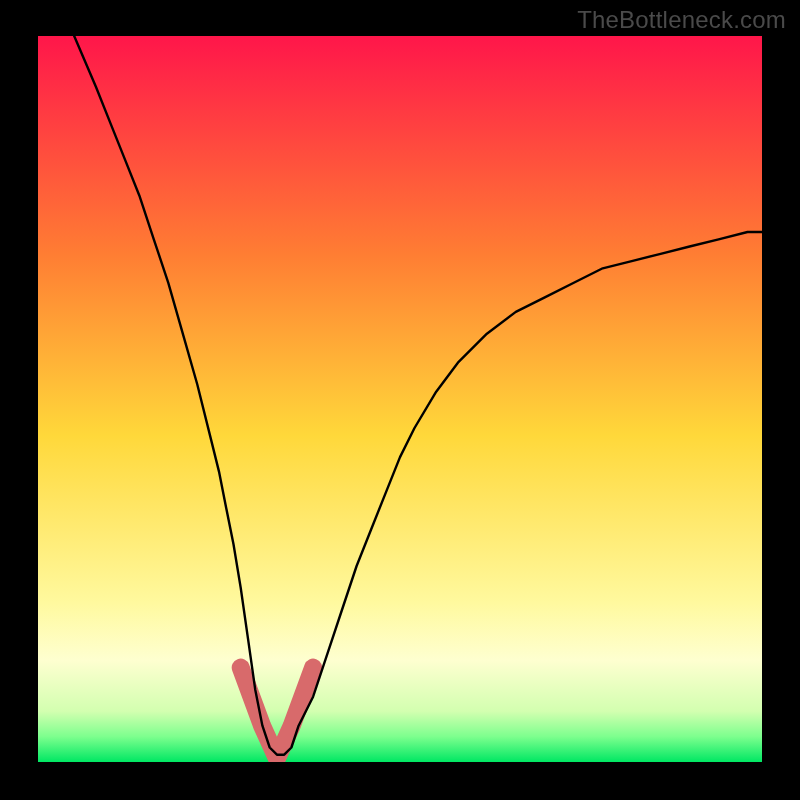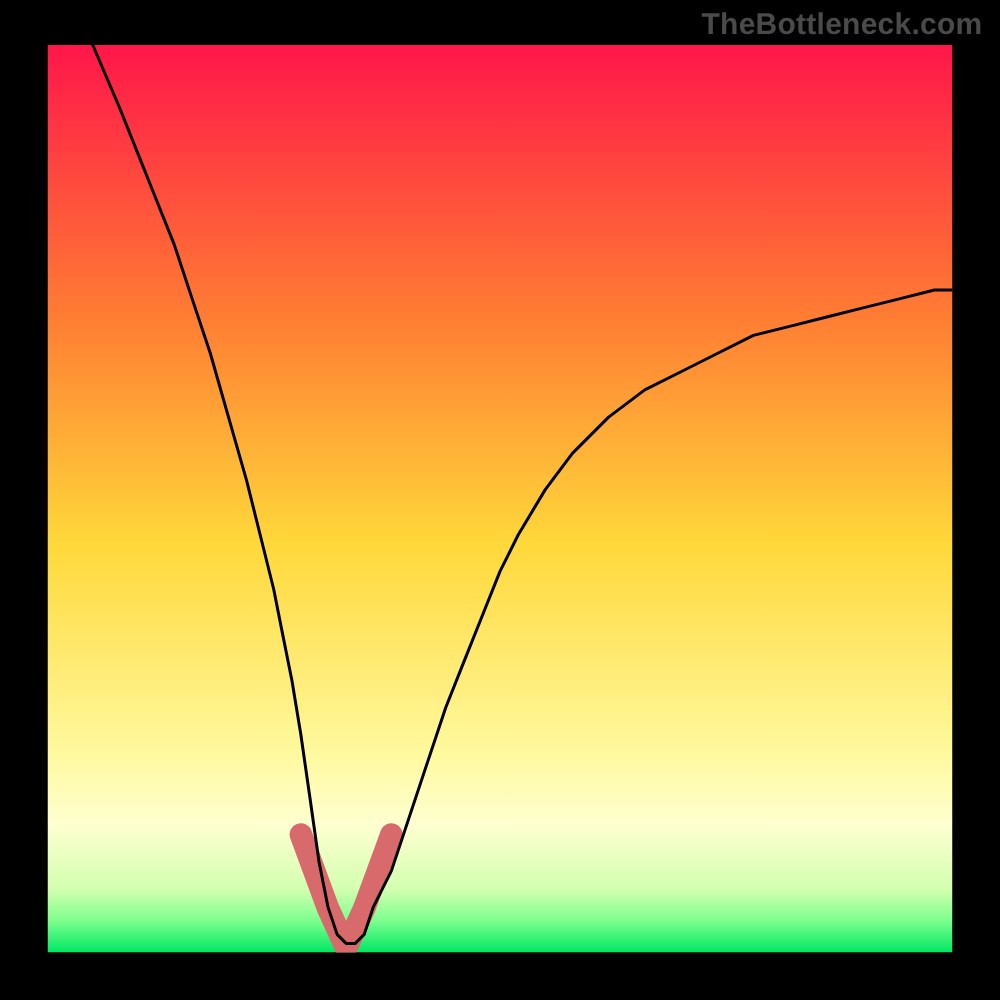--- a/index.html
+++ b/index.html
@@ -22,21 +22,21 @@
     top: 36px;
     width: 724px;
     height: 726px;
   }
   #watermark {
     position: absolute;
     top: 6px;
     right: 14px;
     color: #4a4a4a;
     font-size: 24px;
-    font-weight: 700;
+    font-weight: 400;
     letter-spacing: 0.2px;
   }
   svg { display: block; }
 </style>
 </head>
 <body>
 
 <div id="frame">
   <div id="watermark">TheBottleneck.com</div>
   <div id="plot">

